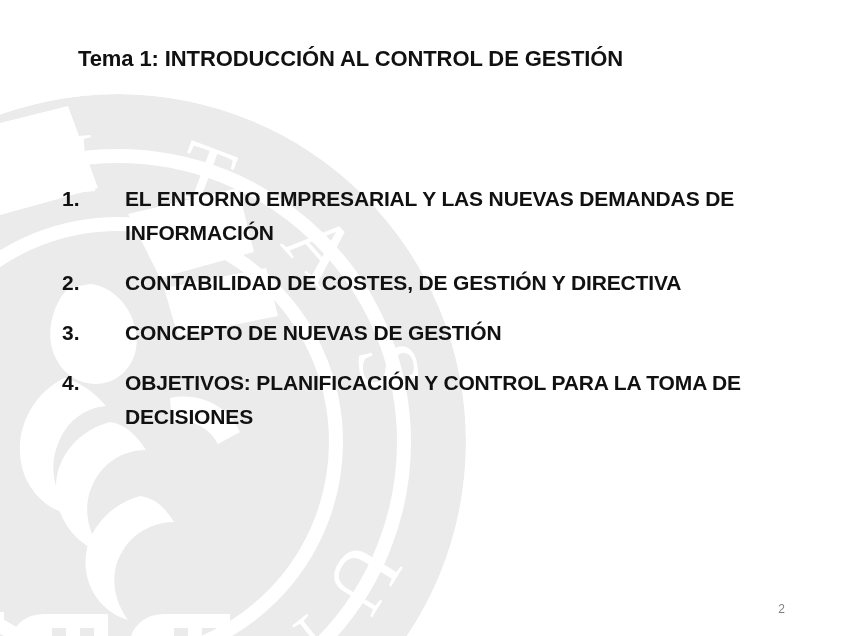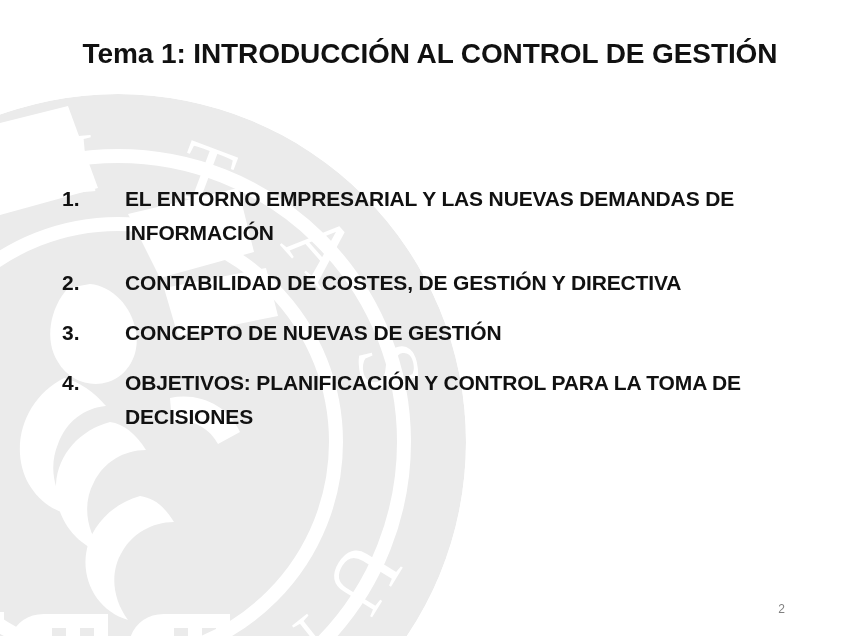--- a/index.html
+++ b/index.html
@@ -43,27 +43,26 @@
     width: 100%;
     height: 100%;
   }
 
   
   .slide-title {
     position: absolute;
     left: 62px;
     top: 28px;
     width: 720px;
-    margin: 8px;
-    font-size: 28px;
+    margin: 16px;
+    font-size: 22px;
     font-weight: bold;
     line-height: 1.32;
     letter-spacing: -0.1px;
     color: #111111;
-    text-align: center;
   }
 
   
   .outline {
     position: absolute;
     left: 62px;
     top: 182px;
     width: 760px;
     margin: 0;
     padding: 0;

